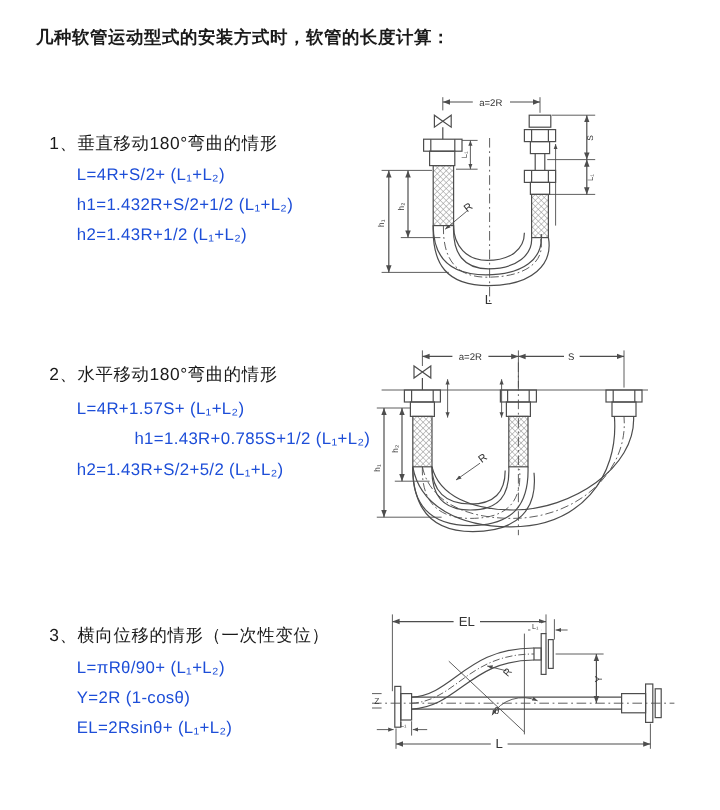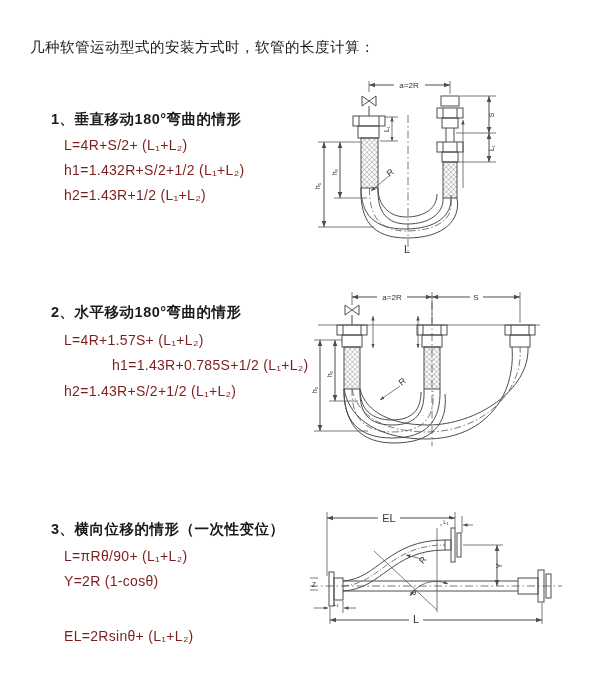--- a/index.html
+++ b/index.html
@@ -1,54 +1,54 @@
 <!DOCTYPE html>
 <html><head>
 <meta charset="utf-8">
 <style>
   html,body{margin:0;padding:0;}
   body{
     width:600px;height:675px;position:relative;background:#ffffff;
     font-family:"Liberation Sans", sans-serif;color:#1a1a1a;overflow:hidden;
   }
   .title{
-    position:absolute;left:30px;top:38px;font-size:14.5px;font-weight:normal;
+    position:absolute;left:30px;top:22px;font-size:14.5px;font-weight:bold;
     letter-spacing:.5px;white-space:nowrap;
   }
   .sec-heading{
-    position:absolute;left:51px;font-size:14.5px;font-weight:bold;
+    position:absolute;left:41px;font-size:14.5px;font-weight:normal;
     letter-spacing:.5px;white-space:nowrap;
   }
   .formula{
-    position:absolute;left:64px;font-size:14px;color:#7f1d1d;white-space:nowrap;
+    position:absolute;left:64px;font-size:14px;color:#1d4ed8;white-space:nowrap;
     letter-spacing:.3px;
   }
   #h1{top:110px;} #f1a{top:137px;} #f1b{top:162px;text-align:right;} #f1c{top:187px;text-align:right;}
   #h2{top:303px;} #f2a{top:332px;} #f2b{top:357px;margin-left:48px;} #f2c{top:383px;}
-  #h3{top:520px;} #f3a{top:548px;} #f3b{top:573px;} #f3c{top:628px;}
+  #h3{top:520px;} #f3a{top:548px;} #f3b{top:573px;} #f3c{top:598px;}
   svg{position:absolute;font-family:"Liberation Sans", sans-serif;}
   #svg1{left:310px;top:70px;}
   #svg2{left:308px;top:282px;}
   #svg3{left:300px;top:502px;}
   text{fill:#333;stroke:none;}
 </style>
 </head>
 <body>
 
 <div class="title">几种软管运动型式的安装方式时，软管的长度计算：</div>
 
 <div id="h1" class="sec-heading">1、垂直移动180°弯曲的情形</div>
 <div id="f1a" class="formula">L=4R+S/2+ (L₁+L₂)</div>
 <div id="f1b" class="formula">h1=1.432R+S/2+1/2 (L₁+L₂)</div>
 <div id="f1c" class="formula">h2=1.43R+1/2 (L₁+L₂)</div>
 
 <div id="h2" class="sec-heading">2、水平移动180°弯曲的情形</div>
 <div id="f2a" class="formula">L=4R+1.57S+ (L₁+L₂)</div>
 <div id="f2b" class="formula">h1=1.43R+0.785S+1/2 (L₁+L₂)</div>
-<div id="f2c" class="formula">h2=1.43R+S/2+1/2 (L₁+L₂)</div>
+<div id="f2c" class="formula">h2=1.43R+S/2+5/2 (L₁+L₂)</div>
 
 <div id="h3" class="sec-heading">3、横向位移的情形（一次性变位）</div>
 <div id="f3a" class="formula">L=πRθ/90+ (L₁+L₂)</div>
 <div id="f3b" class="formula">Y=2R (1-cosθ)</div>
 <div id="f3c" class="formula">EL=2Rsinθ+ (L₁+L₂)</div>
 
 <svg id="svg1" width="290" height="198" viewBox="0 0 290 198">
   <defs>
     <marker id="d1a" markerWidth="7" markerHeight="7" refX="6" refY="3.5" orient="auto-start-reverse">
       <path d="M0,1.2 L6,3.5 L0,5.8 z" fill="#4d4d4d"></path>

